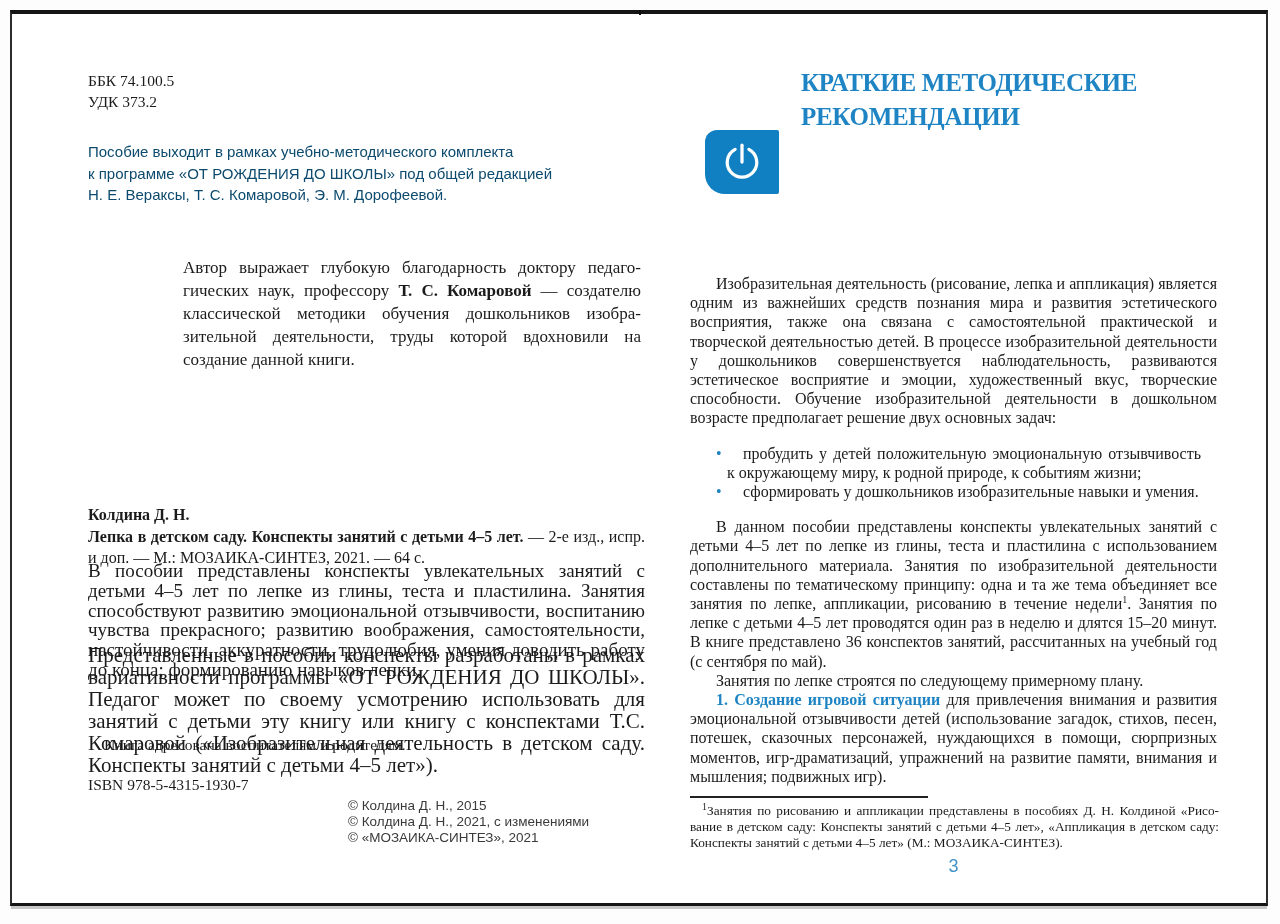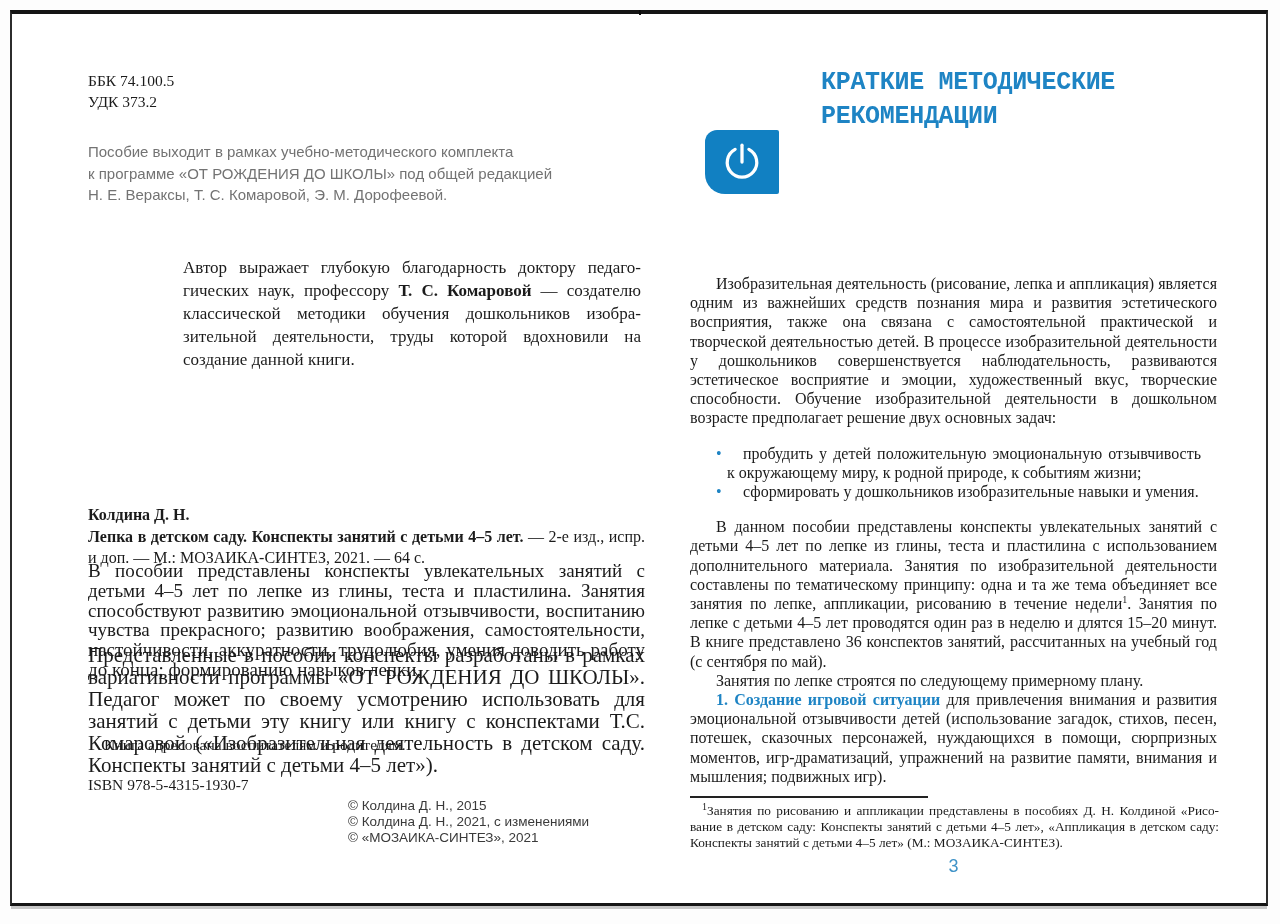--- a/index.html
+++ b/index.html
@@ -11,32 +11,32 @@
 
   
   .abs{position:absolute;}
   .serif{font-family:"Liberation Serif",serif;}
   .sans{font-family:"Liberation Sans",sans-serif;}
   .just{text-align:justify;}
   p{margin:0;}
 
   
   .bbk{left:76px;top:56px;font-size:15.5px;line-height:21px;}
-  .series{left:76px;top:127px;font-size:15px;line-height:21.5px;color:#737373;white-space:pre-line;}
+  .series{left:76px;top:127px;font-size:15px;line-height:21.5px;color:#0c4a6e;white-space:pre-line;}
   .ack{left:171px;top:242px;width:458px;font-size:17px;line-height:23px;}
   .biblio{left:76px;top:490px;width:557px;font-size:16px;line-height:21.5px;}
   .ann1{left:76px;top:547px;width:557px;font-size:19px;line-height:19.8px;}
   .ann2{left:76px;top:630px;width:557px;font-size:21px;line-height:22px;}
   .audience{left:76px;top:722px;width:557px;font-size:15.5px;margin-left:16px;}
   .isbn{left:76px;top:762px;font-size:15.5px;}
   .copyrights{left:336px;top:784px;font-size:13.5px;line-height:16px;color:#3a3a3a;}
 
   
-  .rp-title{left:809px;top:52px;width:440px;font-size:25px;line-height:34px;font-weight:bold;
-            letter-spacing:-.3px;color:#1e84c4;font-family:Liberation Mono, monospace;}
+  .rp-title{left:789px;top:52px;width:440px;font-size:25px;line-height:34px;font-weight:bold;
+            letter-spacing:-.3px;color:#1e84c4;font-family:Liberation Serif, serif;}
   .power-badge{left:693px;top:116px;width:74px;height:64px;background:#1180c2;
                border-radius:12px 2px 2px 20px;display:flex;align-items:center;justify-content:center;}
   .rp-body{left:678px;top:260px;width:527px;height:522px;overflow:hidden;
            font-size:16px;line-height:19.2px;text-align:justify;}
   .rp-body p.ind{text-indent:26px;}
   .rp-body ul{margin:16px;padding:0;list-style:none;}
   .rp-body li{position:relative;padding-left:21px;text-indent:16px;}
   .rp-body li::before{content:"•";position:absolute;left:10px;top:0;color:#1e84c4;text-indent:0;}
   .blue-lead{color:#1e84c4;font-weight:bold;}
   sup{font-size:10px;line-height:0;vertical-align:super;}

